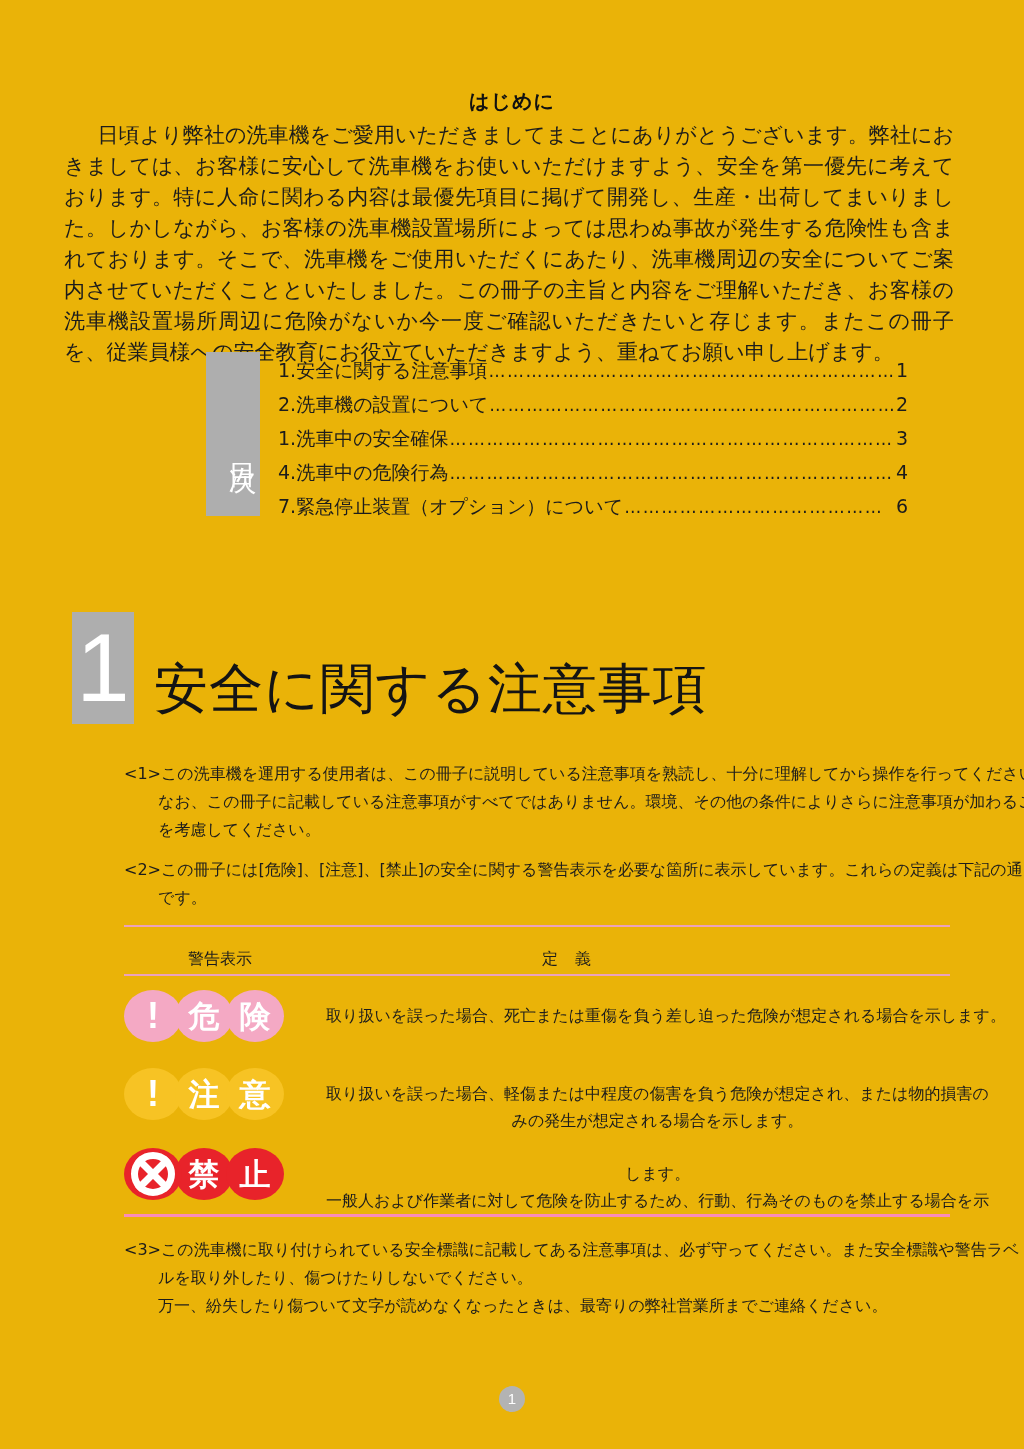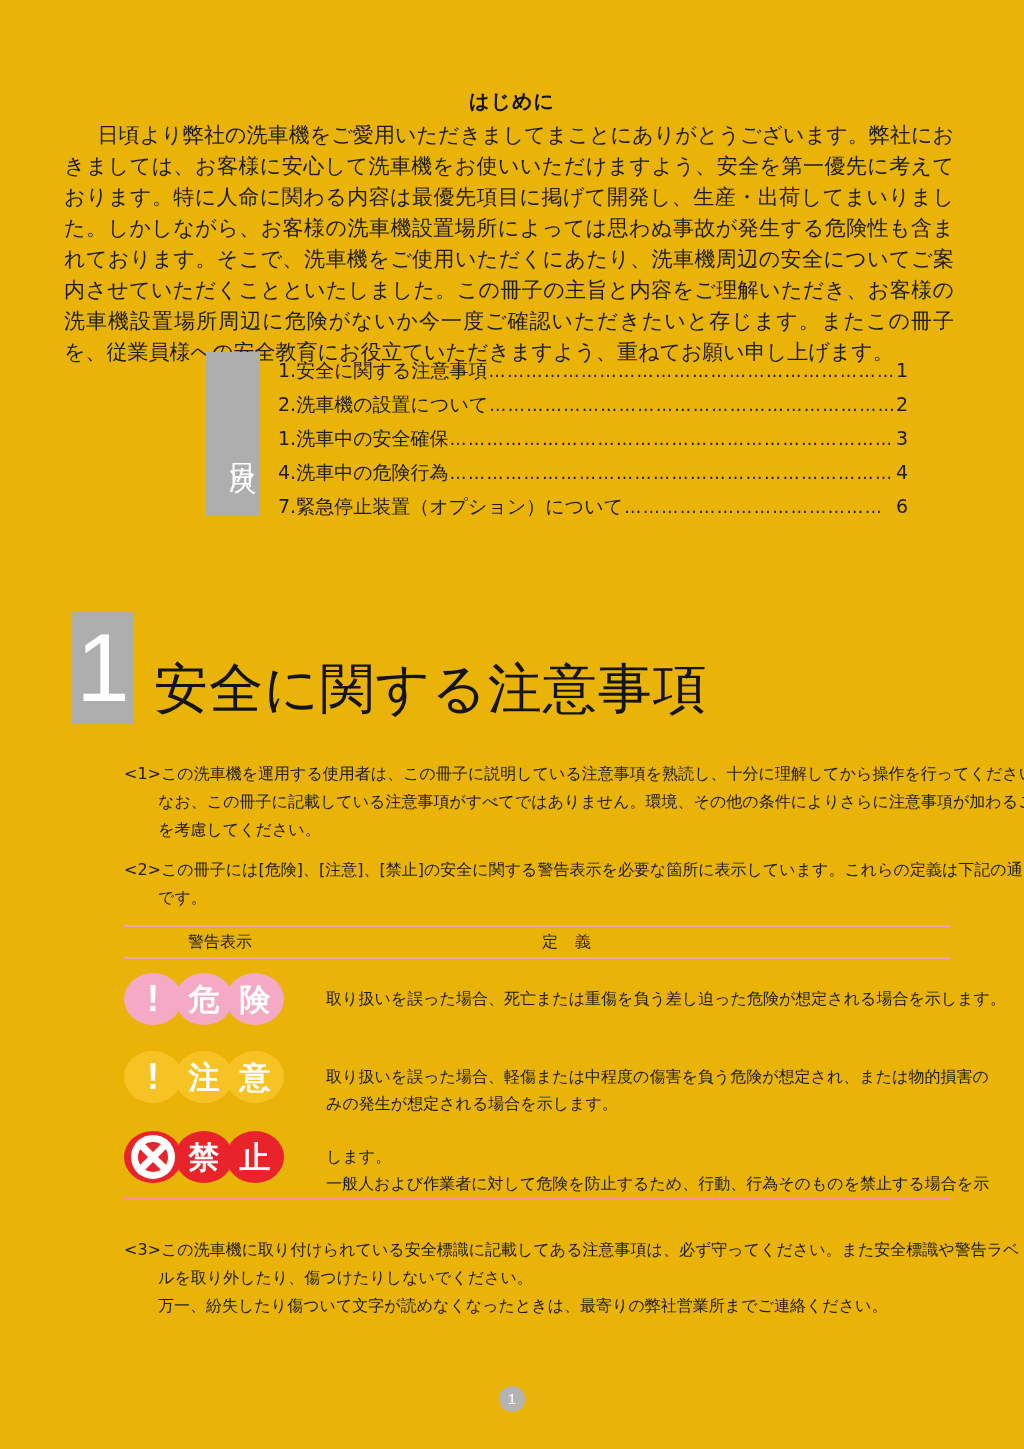--- a/index.html
+++ b/index.html
@@ -159,20 +159,21 @@
     height: 3px;
     background: #fa8cb8;
     width: 100%;
   }
   .wthead {
     display: flex;
     height: 30px;
     align-items: center;
     font-size: 16px;
     color: #1c1c1c;
+    margin-top: 17px;
   }
   .wthead .th-symbol { width: 320px; padding-left: 64px; box-sizing: border-box; }
   .wthead .th-def { flex: 1; padding-left: 98px; box-sizing: border-box; letter-spacing: 6px; }
 
   .wrow {
     display: flex;
     align-items: flex-start;
     min-height: 78px;
   }
   .wrow .cell-symbol {
@@ -183,21 +184,21 @@
   }
   .wrow .cell-def {
     flex: 1;
     padding-top: 26px;
     padding-right: 4px;
     font-size: 16px;
     line-height: 27px;
     color: #1c1c1c;
     box-sizing: border-box;
   }
-  .wrow .cell-def .dline { display: block; white-space: nowrap; }
+  .wrow .cell-def .dline { display: block; white-space: nowrap; text-align: center; }
 
   
   .badge {
     display: flex;
     align-items: center;
     height: 52px;
   }
   .badge .blob {
     width: 58px;
     height: 52px;

